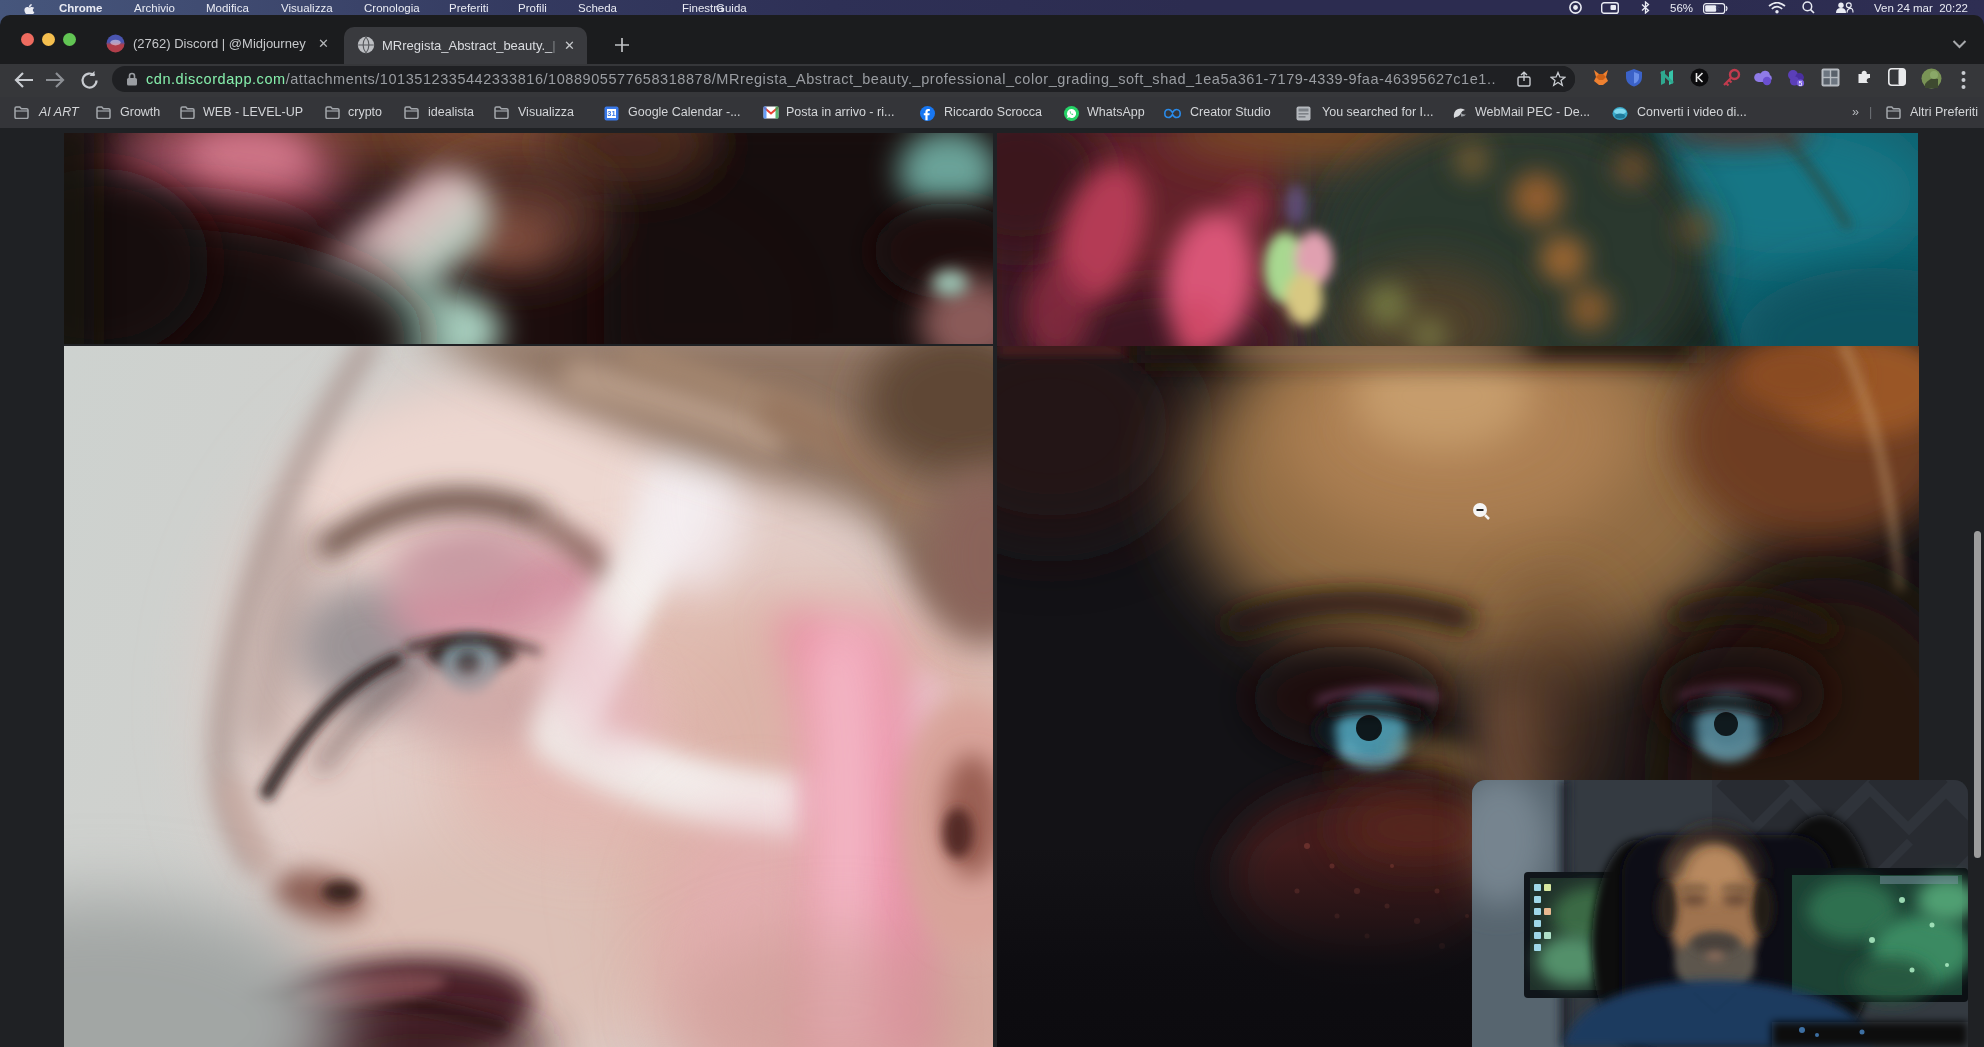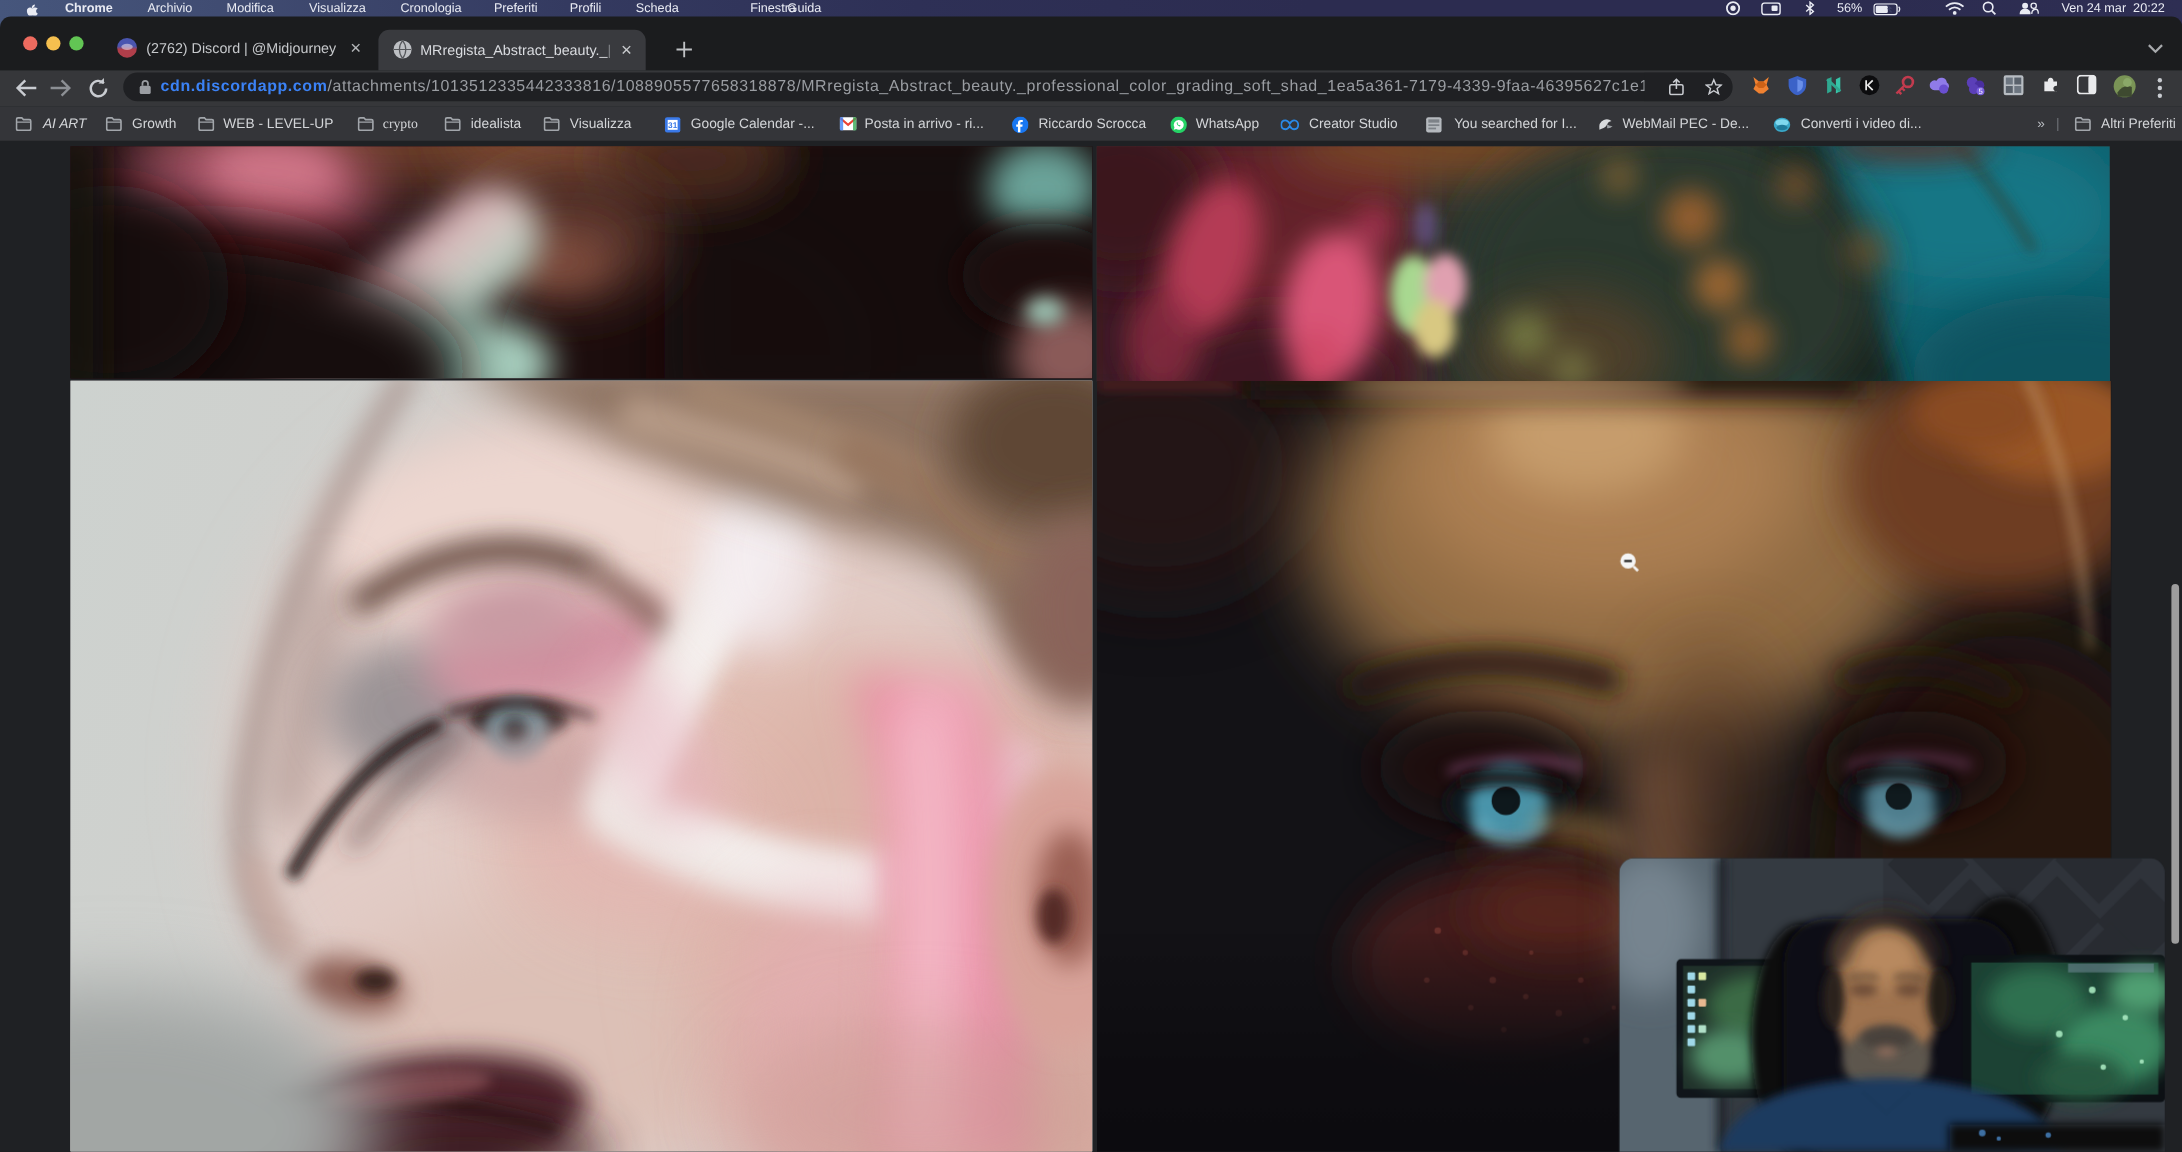--- a/index.html
+++ b/index.html
@@ -493,21 +493,21 @@
         </svg>
     <svg style="position:absolute;left:79px;top:6px;" width="21" height="21" viewBox="0 0 21 21">
           <path d="M17.5 10.5 a7 7 0 1 1 -2.05 -4.95" stroke="#c9ccd1" stroke-width="2.2" fill="none"></path>
           <path d="M15.5 1 v5 h-5 z" fill="#c9ccd1"></path>
         </svg>
     <div id="urlpill">
       <svg style="position:absolute;left:14px;top:6px;" width="12" height="14" viewBox="0 0 12 14">
             <rect x="1" y="6" width="10" height="7.5" rx="1.5" fill="#9a9da2"></rect>
             <path d="M3.5 6 V4 a2.5 2.5 0 0 1 5 0 V6" stroke="#9a9da2" stroke-width="1.6" fill="none"></path>
           </svg>
-      <span class="txt"><span style="color:#3b82f6;font-weight:bold;">cdn.discordapp.com</span>/attachments/1013512335442333816/1088905577658318878/MRregista_Abstract_beauty._professional_color_grading_soft_shad_1ea5a361-7179-4339-9faa-46395627c1e1....</span>
+      <span class="txt"><span style="color:#86efac;">cdn.discordapp.com</span>/attachments/1013512335442333816/1088905577658318878/MRregista_Abstract_beauty._professional_color_grading_soft_shad_1ea5a361-7179-4339-9faa-46395627c1e1....</span>
       <div style="position:absolute; right:0; top:0; width:80px; height:26px; background:#1f2023;"></div>
       <svg style="position:absolute;left:1405px;top:5px;" width="14" height="16" viewBox="0 0 14 16">
             <rect x="1" y="6" width="12" height="9" rx="1.5" stroke="#c9ccd1" stroke-width="1.4" fill="none"></rect>
             <path d="M7 10 V1.5 M4 4 L7 1.2 L10 4" stroke="#c9ccd1" stroke-width="1.4" fill="none"></path>
           </svg>
       <svg style="position:absolute;left:1438px;top:5px;" width="16" height="16" viewBox="0 0 16 16">
             <path d="M8 1.5 L9.9 6 L14.8 6.3 L11 9.4 L12.3 14.2 L8 11.5 L3.7 14.2 L5 9.4 L1.2 6.3 L6.1 6 Z" stroke="#c9ccd1" stroke-width="1.3" fill="none"></path>
           </svg>
     </div>
     <svg class="tico" style="left:1591px;" width="20" height="20" viewBox="0 0 20 20">
@@ -582,21 +582,21 @@
     <span class="bmt" style="left:120px;">Growth</span>
     <svg class="bmi" style="left:180px;" width="15" height="13" viewBox="0 0 15 13">
           <path d="M1 2.5 a1.4 1.4 0 0 1 1.4-1.4 h3.4 l1.5 1.6 h5.3 a1.4 1.4 0 0 1 1.4 1.4 v7 a1.4 1.4 0 0 1-1.4 1.4 h-10.2 a1.4 1.4 0 0 1-1.4-1.4 Z" fill="none" stroke="#a2a6ab" stroke-width="1.5"></path>
           <path d="M1 5 h13" stroke="#a2a6ab" stroke-width="1.2"></path>
         </svg>
     <span class="bmt" style="left:203px;">WEB - LEVEL-UP</span>
     <svg class="bmi" style="left:325px;" width="15" height="13" viewBox="0 0 15 13">
           <path d="M1 2.5 a1.4 1.4 0 0 1 1.4-1.4 h3.4 l1.5 1.6 h5.3 a1.4 1.4 0 0 1 1.4 1.4 v7 a1.4 1.4 0 0 1-1.4 1.4 h-10.2 a1.4 1.4 0 0 1-1.4-1.4 Z" fill="none" stroke="#a2a6ab" stroke-width="1.5"></path>
           <path d="M1 5 h13" stroke="#a2a6ab" stroke-width="1.2"></path>
         </svg>
-    <span class="bmt" style="left:348px;font-family:Liberation Serif, serif;">crypto</span>
+    <span class="bmt" style="left:348px;">crypto</span>
     <svg class="bmi" style="left:404px;" width="15" height="13" viewBox="0 0 15 13">
           <path d="M1 2.5 a1.4 1.4 0 0 1 1.4-1.4 h3.4 l1.5 1.6 h5.3 a1.4 1.4 0 0 1 1.4 1.4 v7 a1.4 1.4 0 0 1-1.4 1.4 h-10.2 a1.4 1.4 0 0 1-1.4-1.4 Z" fill="none" stroke="#a2a6ab" stroke-width="1.5"></path>
           <path d="M1 5 h13" stroke="#a2a6ab" stroke-width="1.2"></path>
         </svg>
     <span class="bmt" style="left:428px;">idealista</span>
     <svg class="bmi" style="left:494px;" width="15" height="13" viewBox="0 0 15 13">
           <path d="M1 2.5 a1.4 1.4 0 0 1 1.4-1.4 h3.4 l1.5 1.6 h5.3 a1.4 1.4 0 0 1 1.4 1.4 v7 a1.4 1.4 0 0 1-1.4 1.4 h-10.2 a1.4 1.4 0 0 1-1.4-1.4 Z" fill="none" stroke="#a2a6ab" stroke-width="1.5"></path>
           <path d="M1 5 h13" stroke="#a2a6ab" stroke-width="1.2"></path>
         </svg>
     <span class="bmt" style="left:518px;">Visualizza</span>

